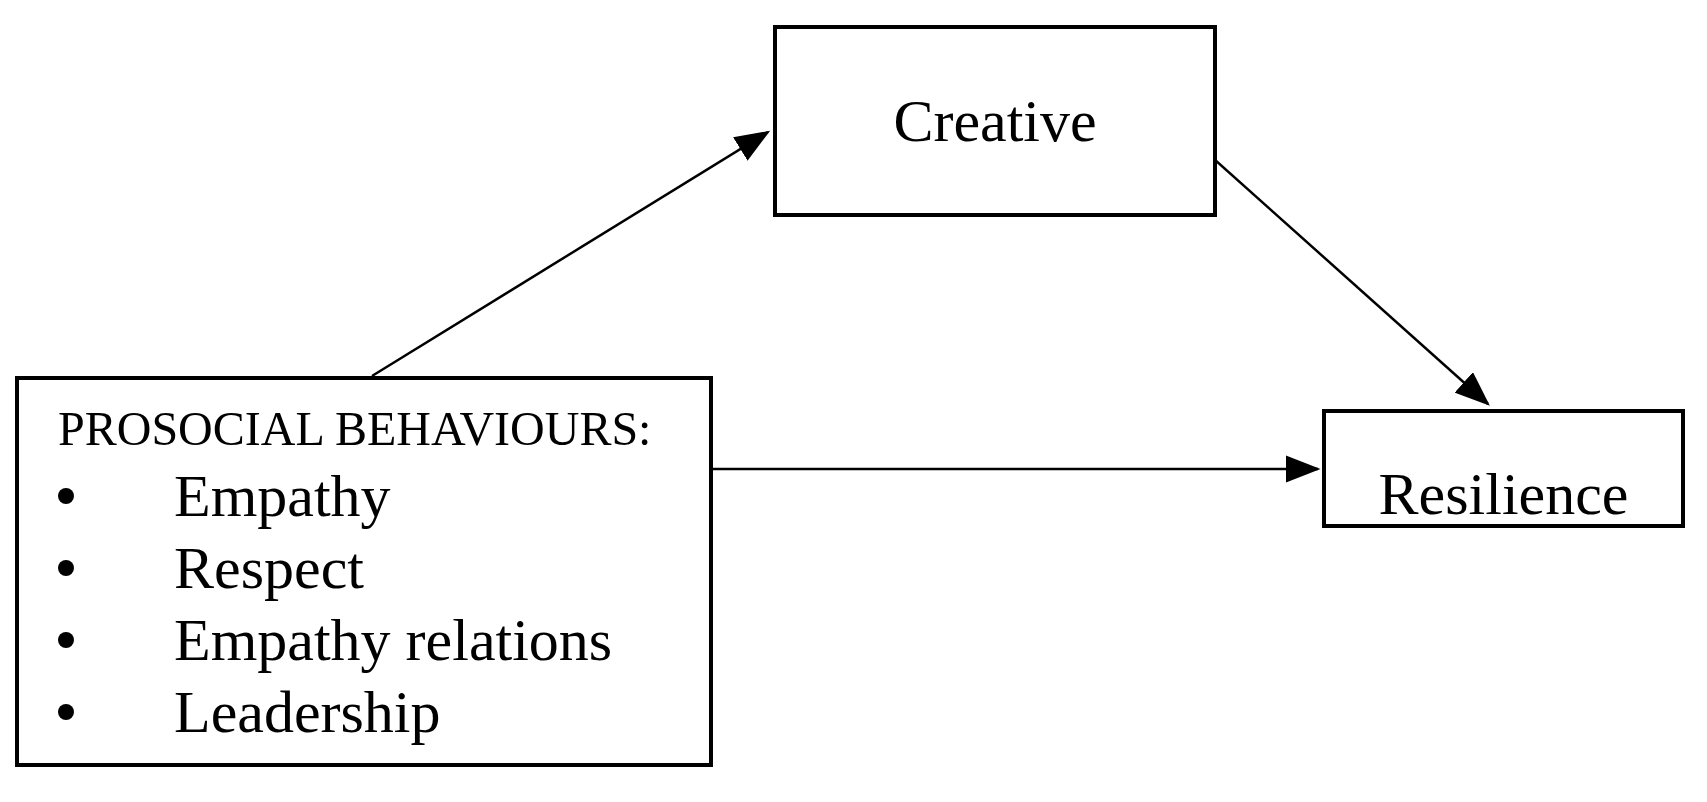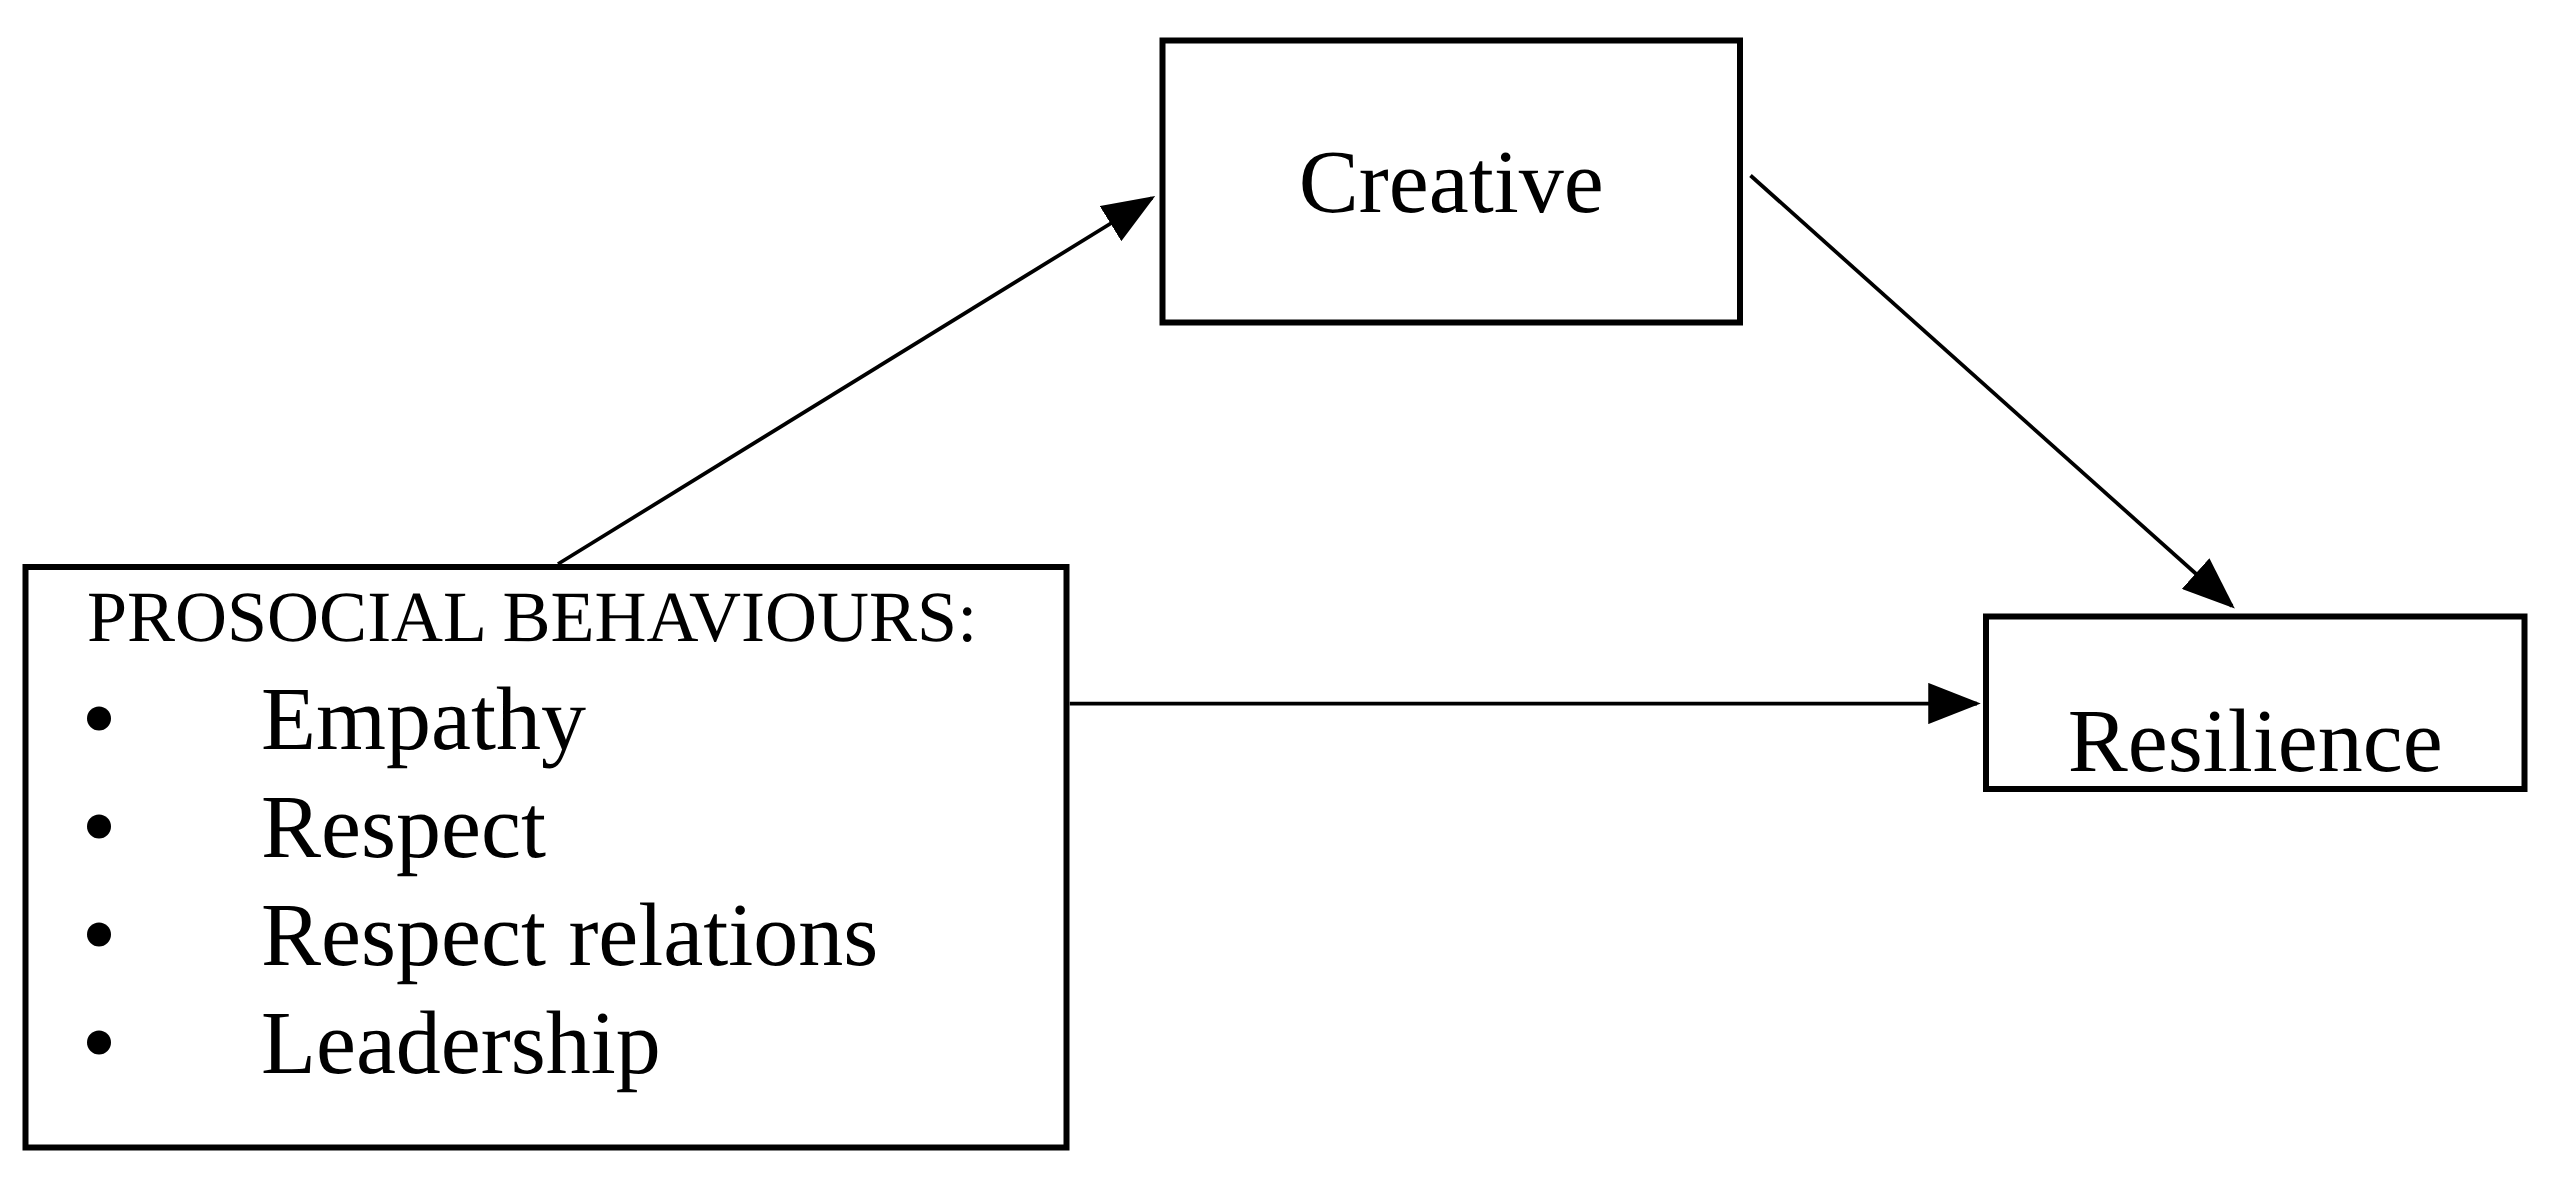--- a/index.html
+++ b/index.html
@@ -24,21 +24,21 @@
   }
   .box {
     position: absolute;
     box-sizing: border-box;
     background: #ffffff;
     border: 4px solid #000000;
   }
   .box.prosocial {
     left: 15px; top: 376px;
     width: 698px; height: 391px;
-    padding: 3px 18px 0 39px;
+    padding: 20px 18px 0 39px;
   }
   .prosocial .heading {
     font-size: 48px;
     line-height: 57px;
     white-space: nowrap;
   }
   .prosocial ul.list {
     list-style: none;
     margin: 3px 0 0 0;
     padding: 0;
@@ -53,21 +53,21 @@
   .prosocial .dot {
     flex: none;
     width: 16px; height: 16px;
     margin-top: 28px;
     border-radius: 50%;
     background: #000000;
   }
   .prosocial .item-text { margin-left: 100px; }
   .box.creative {
     left: 773px; top: 25px;
-    width: 389px; height: 192px;
+    width: 444px; height: 192px;
     display: flex;
     flex-direction: column;
     justify-content: center;
     align-items: center;
     text-align: left;
     font-size: 60px;
     line-height: 75px;
   }
   .box.resilience {
     left: 1322px; top: 409px;
@@ -102,21 +102,21 @@
       <li class="item">
         <span class="dot"></span>
         <span class="item-text">Empathy</span>
       </li>
       <li class="item">
         <span class="dot"></span>
         <span class="item-text">Respect</span>
       </li>
       <li class="item">
         <span class="dot"></span>
-        <span class="item-text">Respect relations</span>
+        <span class="item-text">Empathy relations</span>
       </li>
       <li class="item">
         <span class="dot"></span>
         <span class="item-text">Leadership</span>
       </li>
     </ul>
   </div>
 
   <div class="box creative">
     <div>Creative</div>

